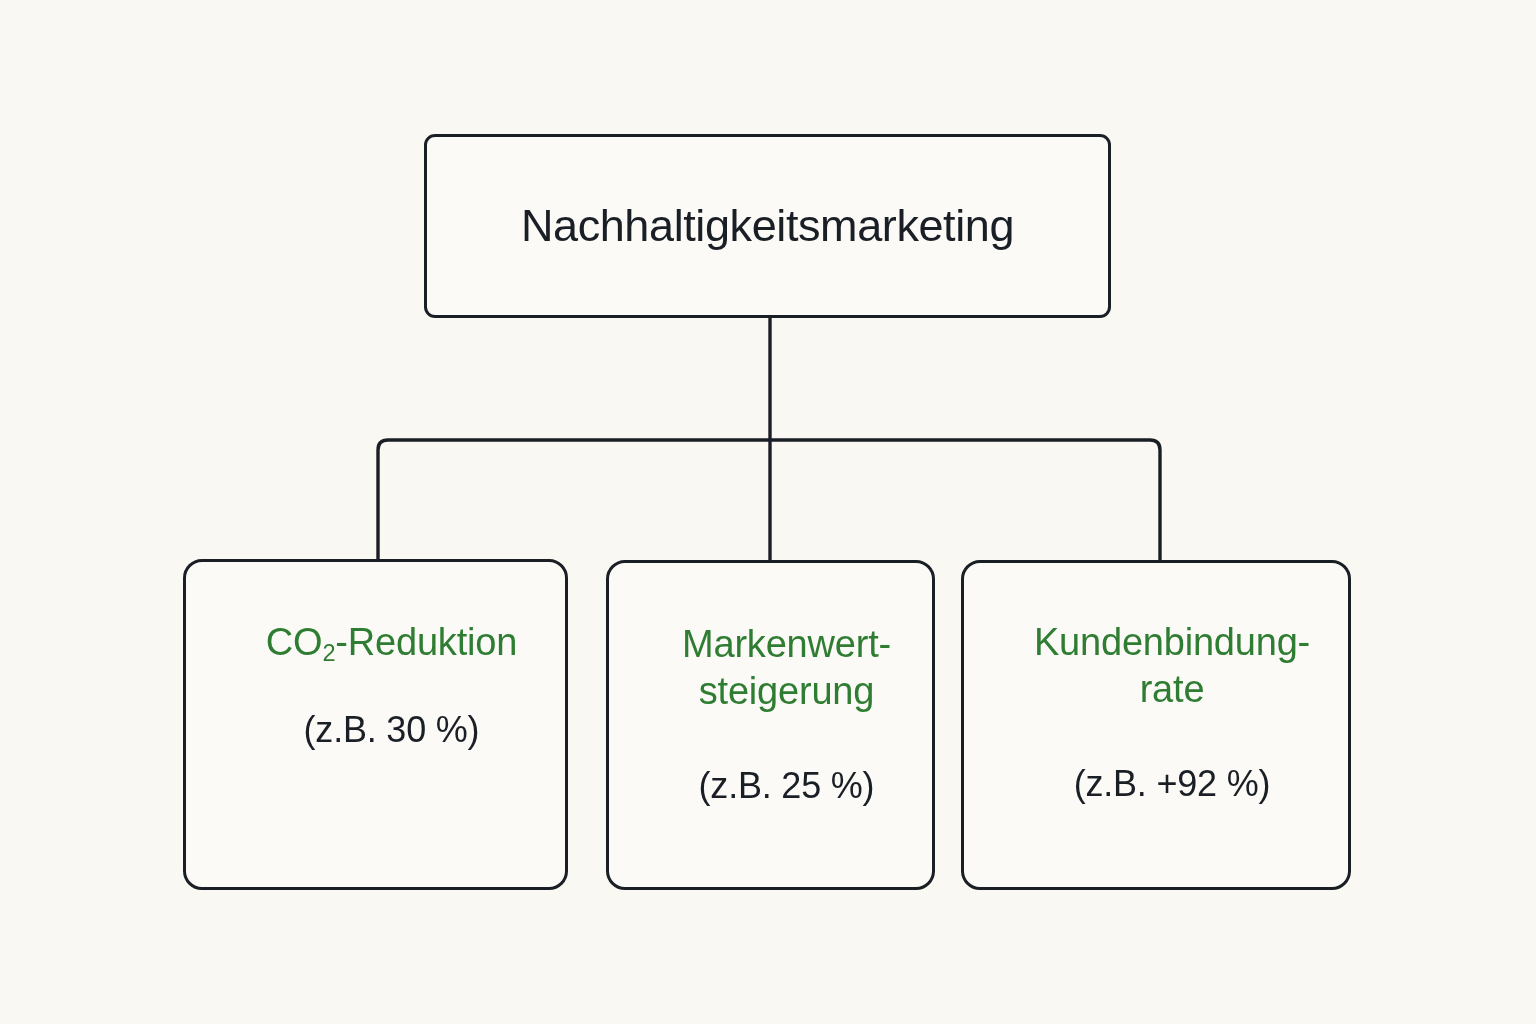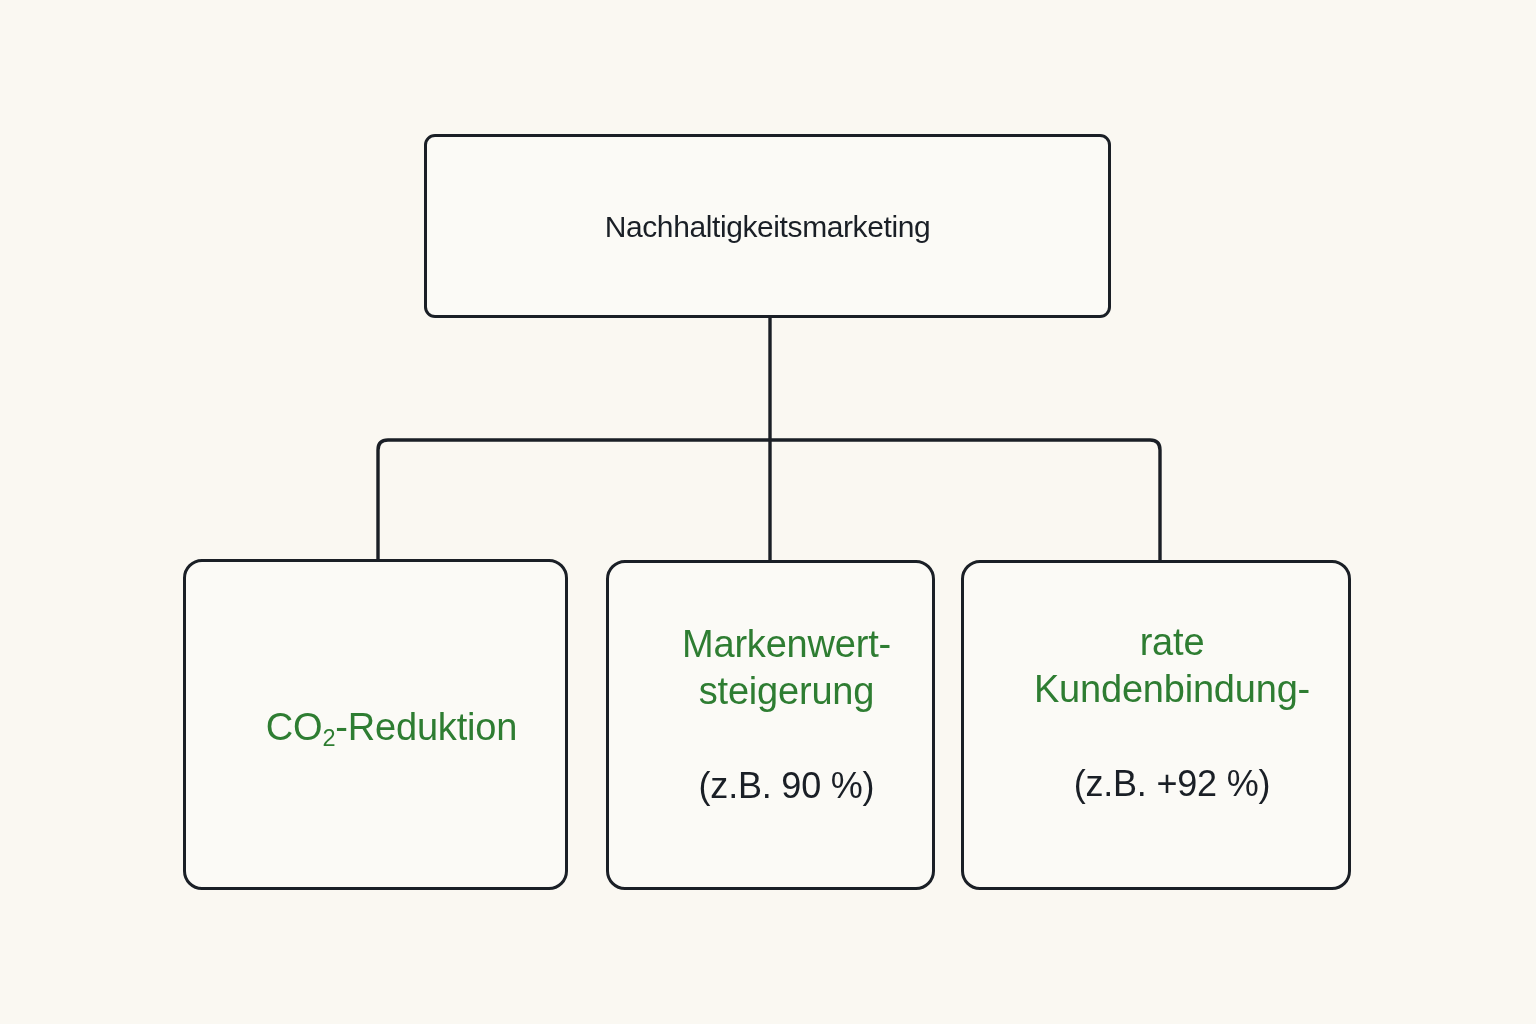--- a/index.html
+++ b/index.html
@@ -77,21 +77,21 @@
 
   #node-kundenbindung {
     left: 961px;
     top: 560px;
     width: 390px;
     height: 330px;
   }
 
   
   .root-title {
-    font-size: 30px;
+    font-size: 45px;
     font-weight: 500;
     color: #1A1F26;
     letter-spacing: -0.4px;
     line-height: 1.1;
   }
 
   .child-label {
     font-size: 38px;
     font-weight: 500;
     color: #2E7D32;
@@ -143,31 +143,32 @@
   </svg>
 
   <div class="node" id="node-root">
     <span class="root-title">Nachhaltigkeitsmarketing</span>
   </div>
 
   <div class="node node-child" id="node-co2">
     <div class="child-label">
       <span>CO</span><sub>2</sub><span>-Reduktion</span>
     </div>
+    <div class="child-value">(z.B. 30 %)</div>
   </div>
 
   <div class="node node-child" id="node-markenwert">
     <div class="child-label">
       <div>Markenwert-</div>
       <div>steigerung</div>
     </div>
-    <div class="child-value">(z.B. 90 %)</div>
+    <div class="child-value">(z.B. 25 %)</div>
   </div>
 
   <div class="node node-child" id="node-kundenbindung">
     <div class="child-label">
+      <div>Kundenbindung-</div>
       <div>rate</div>
-      <div>Kundenbindung-</div>
     </div>
     <div class="child-value">(z.B. +92 %)</div>
   </div>
 
 </div>
 
 </body></html>

